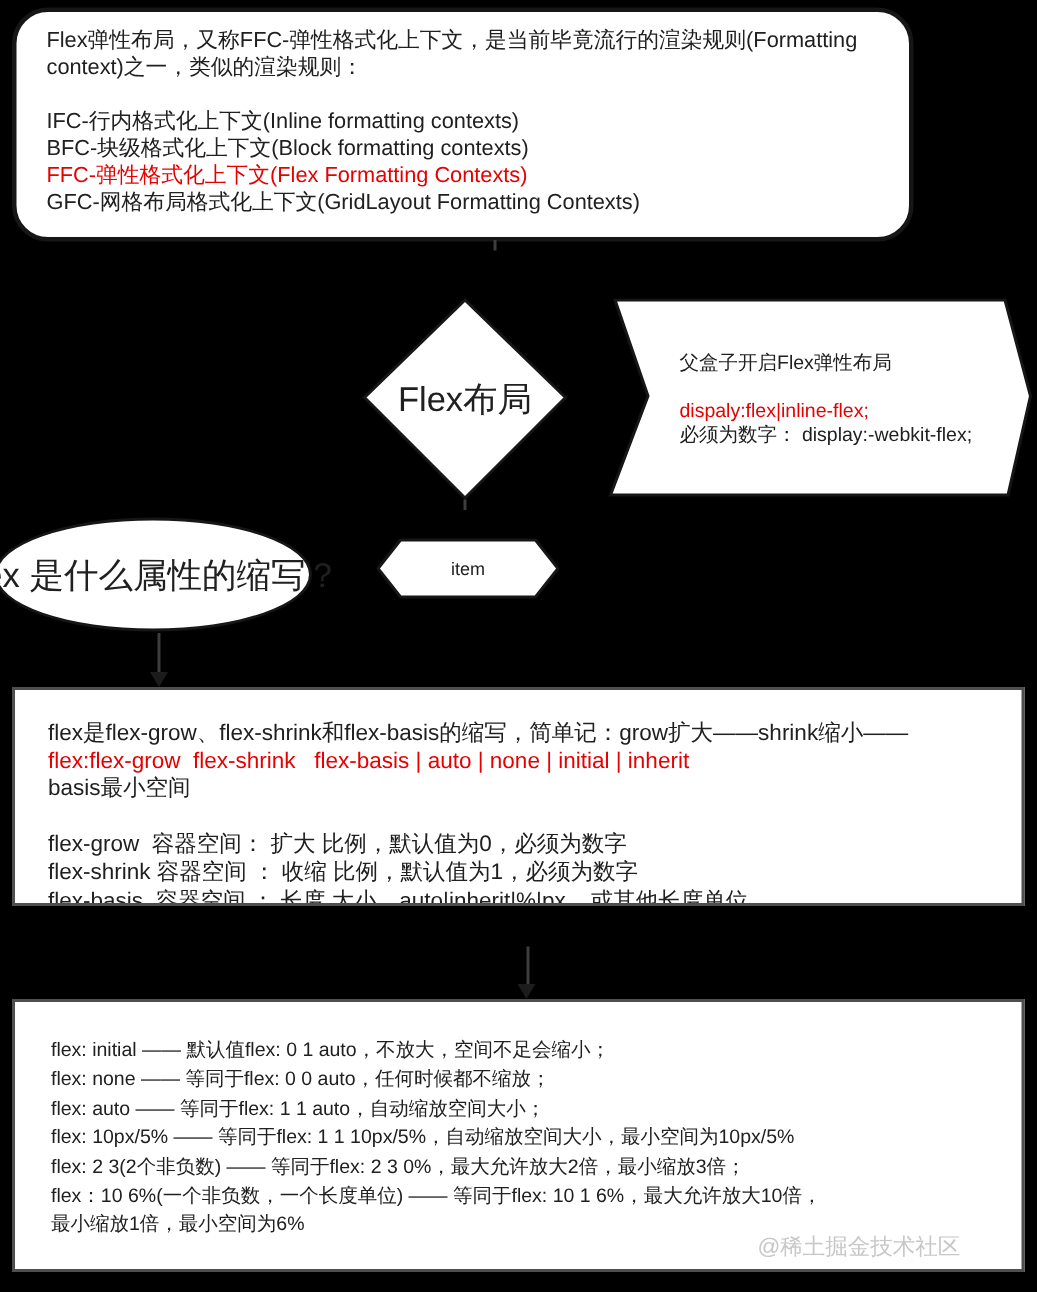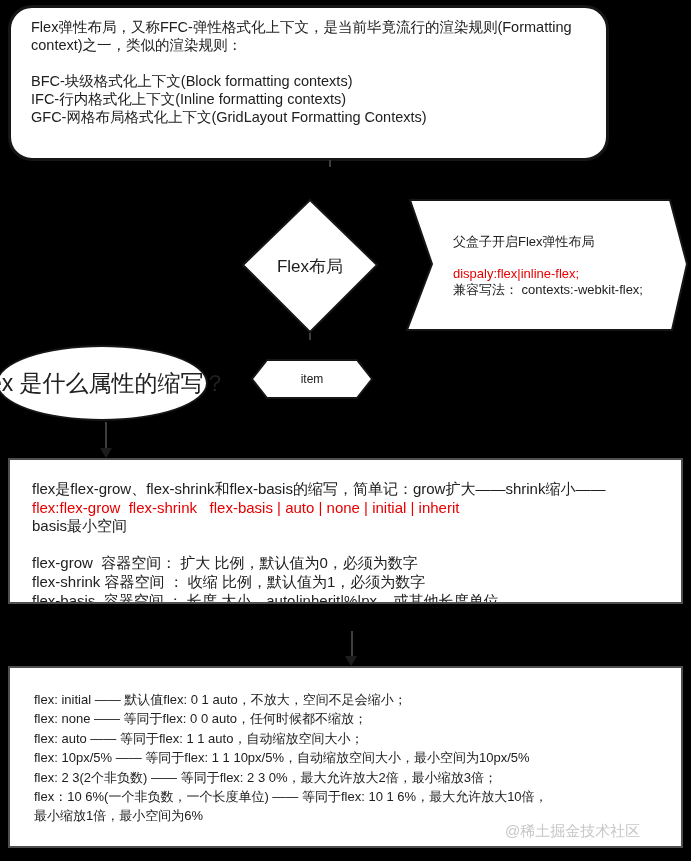--- a/index.html
+++ b/index.html
@@ -18,21 +18,21 @@
   .red{color:var(--red);}
 
   
   .intro{left:8px;top:5px;width:601px;height:156px;border:3px solid var(--border-dark);border-radius:24px;padding:10px 20px;}
   .intro .line{font-size:14.5px;line-height:18px;height:18px;}
 
   
   .diamond-wrap{left:241px;top:198px;width:138px;height:136px;}
   .diamond-wrap svg,.banner-wrap svg,.hex-wrap svg{position:absolute;left:0;top:0;}
   .shape-label{position:absolute;left:0;top:0;width:100%;height:100%;display:flex;align-items:center;justify-content:center;}
-  .diamond-wrap .shape-label{font-size:17px;}
+  .diamond-wrap .shape-label{font-size:23px;}
 
   
   .banner-wrap{left:404px;top:199px;width:286px;height:133px;}
   .banner-text{position:absolute;left:49px;top:35px;}
   .banner-text .line{font-size:13px;line-height:16px;height:16px;}
 
   
   .ellipse{left:-4px;top:345px;width:212px;height:76px;background:var(--panel);
     border:2px solid var(--border-dark);border-radius:50%;display:flex;align-items:center;justify-content:center;box-sizing:border-box;}
   .ellipse span{font-size:23px;white-space:pre;}
@@ -58,43 +58,44 @@
 </style>
 </head>
 <body>
 
 <div>
 
   <div class="abs panel intro">
     <div class="line">Flex弹性布局，又称FFC-弹性格式化上下文，是当前毕竟流行的渲染规则(Formatting</div>
     <div class="line">context)之一，类似的渲染规则：</div>
     <div class="line"></div>
+    <div class="line">IFC-行内格式化上下文(Inline formatting contexts)</div>
     <div class="line">BFC-块级格式化上下文(Block formatting contexts)</div>
-    <div class="line">IFC-行内格式化上下文(Inline formatting contexts)</div>
+    <div class="line red">FFC-弹性格式化上下文(Flex Formatting Contexts)</div>
     <div class="line">GFC-网格布局格式化上下文(GridLayout Formatting Contexts)</div>
   </div>
 
   <div class="abs vline" style="left:329px;top:160px;height:7px;"></div>
 
   <div class="abs diamond-wrap">
     <svg width="138" height="136">
       <polygon points="69,2 136,67 69,134 2,67"></polygon>
     </svg>
     <div class="shape-label">Flex布局</div>
   </div>
 
   <div class="abs banner-wrap">
     <svg width="286" height="133">
       <polygon points="6,1 266,1 283,65 268,131 3,131 28,65"></polygon>
     </svg>
     <div class="banner-text">
       <div class="line">父盒子开启Flex弹性布局</div>
       <div class="line"></div>
       <div class="line red">dispaly:flex|inline-flex;</div>
-      <div class="line">兼容写法： contexts:-webkit-flex;</div>
+      <div class="line">必须为数字： display:-webkit-flex;</div>
     </div>
   </div>
 
   <div class="abs vline" style="left:309px;top:333px;height:7px;"></div>
 
   <div class="abs ellipse">
     <span>flex 是什么属性的缩写？</span>
   </div>
 
   <div class="abs hex-wrap">

